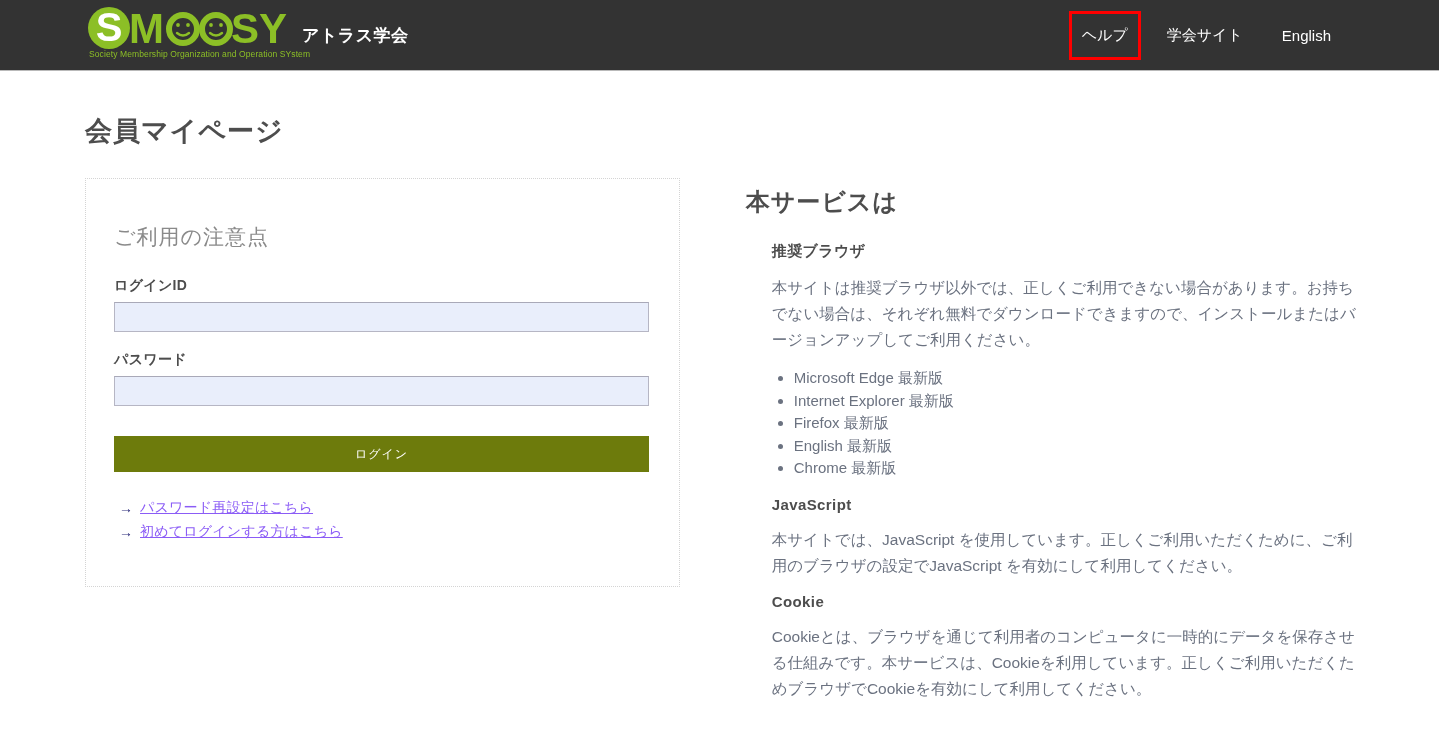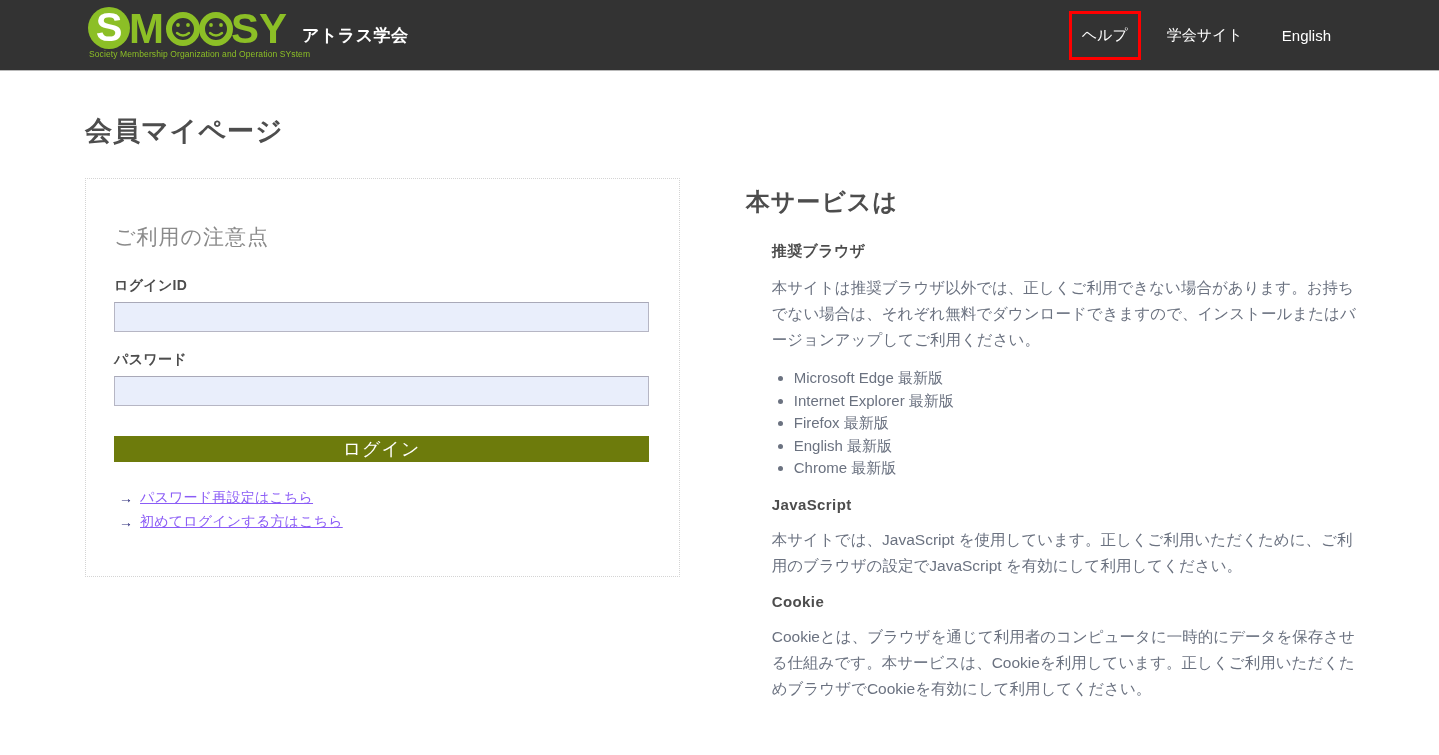--- a/index.html
+++ b/index.html
@@ -133,25 +133,25 @@
     font-family: "Liberation Sans", sans-serif;
     outline: none;
   }
 
   .field-block { margin-bottom: 19px; }
   .field-block.password-block { margin-bottom: 30px; }
 
   .login-button {
     display: block;
     width: 535px;
-    height: 26px;
+    height: 36px;
     background: #6d7b0c;
     border: none;
     color: #ffffff;
-    font-size: 18px;
+    font-size: 12px;
     font-family: "Liberation Sans", sans-serif;
     letter-spacing: 1px;
     cursor: pointer;
   }
 
   .card-links {
     margin-top: 26px;
     padding-left: 5px;
   }
 

